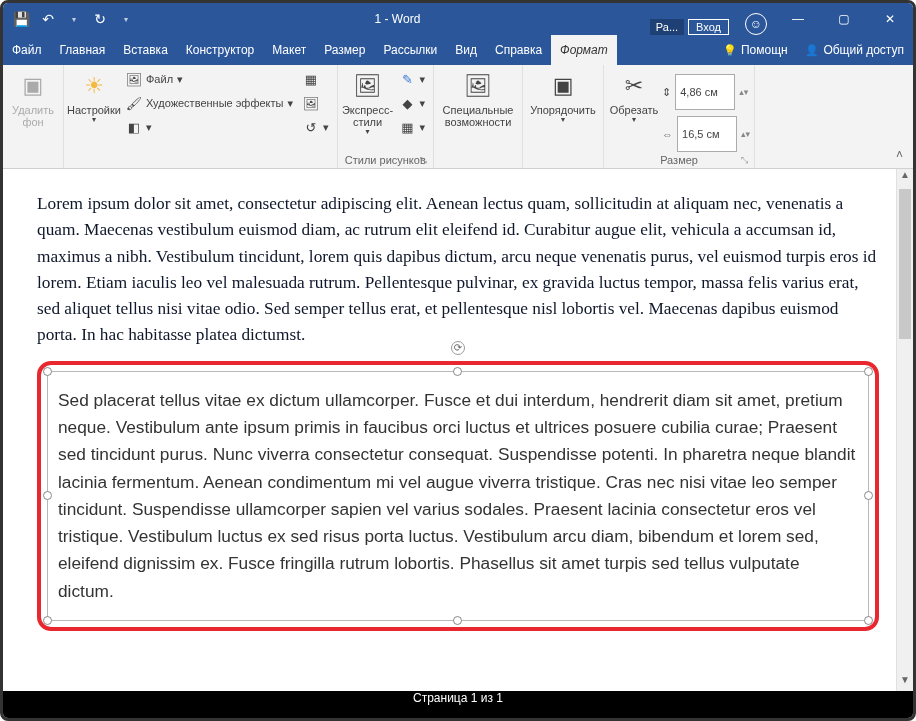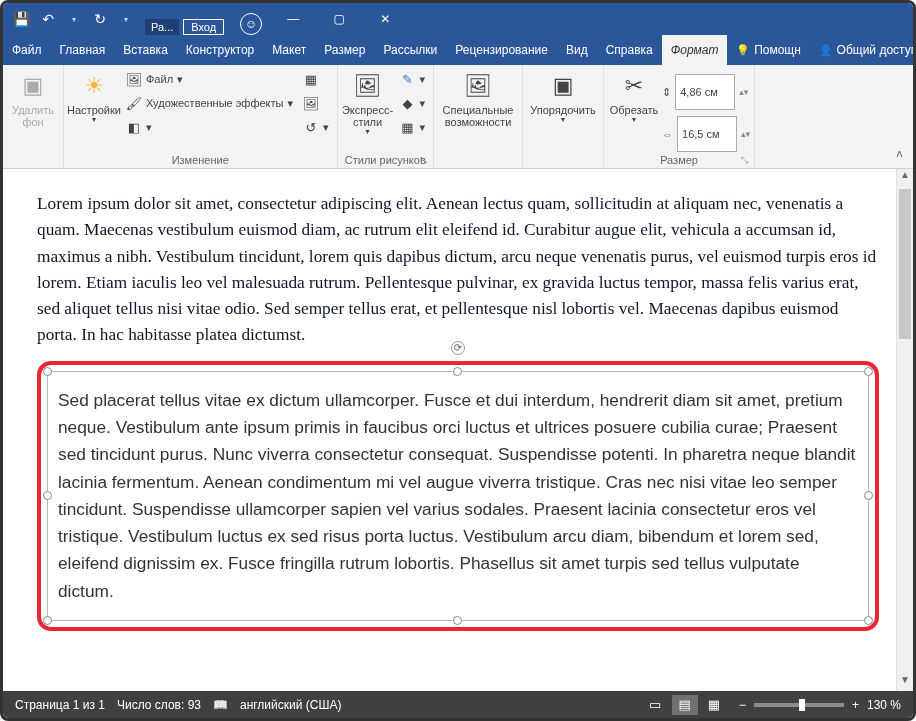--- a/index.html
+++ b/index.html
@@ -44,60 +44,60 @@
 .handle { position: absolute; width: 9px; height: 9px; background: #fff; border: 1px solid #888; border-radius: 50%; }
 .h-tl { top: -5px; left: -5px; } .h-tr { top: -5px; right: -5px; }
 .h-bl { bottom: -5px; left: -5px; } .h-br { bottom: -5px; right: -5px; }
 .h-t { top: -5px; left: 50%; margin-left: -5px; } .h-b { bottom: -5px; left: 50%; margin-left: -5px; }
 .h-l { left: -5px; top: 50%; margin-top: -5px; } .h-r { right: -5px; top: 50%; margin-top: -5px; }
 .rotate { position: absolute; top: -24px; left: 50%; margin-left: -7px; width: 14px; height: 14px; border: 1px solid #999; border-radius: 50%; background: #fff; display: flex; align-items: center; justify-content: center; font-size: 10px; color: #666; }
 .scrollbar { position: absolute; right: 0; top: 0; width: 17px; height: 100%; background: #f0f0f0; border-left: 1px solid #e0e0e0; }
 .scrollbar .thumb { position: absolute; top: 20px; left: 2px; right: 2px; height: 150px; background: #c8c8c8; }
 .scrollbar .arr { position: absolute; left: 0; right: 0; height: 17px; text-align: center; font-size: 10px; color: #666; }
 
-.statusbar { height: 27px; background: #404040; color: #fff; display: flex; align-items: center; font-size: 12px; padding: 0 12px; gap: 12px; }
+.statusbar { height: 27px; background: #000000; color: #fff; display: flex; align-items: center; font-size: 12px; padding: 0 12px; gap: 12px; flex-direction: column; }
 .statusbar .sp { flex: 1; }
 .viewbtns span { display: inline-flex; width: 26px; height: 20px; align-items: center; justify-content: center; cursor: pointer; font-size: 13px; }
 .viewbtns span.act { background: rgba(255,255,255,0.25); }
 .zoom { display: flex; align-items: center; gap: 8px; }
 .zslider { width: 90px; height: 4px; background: rgba(255,255,255,0.4); position: relative; }
 .zslider::after { content: ""; position: absolute; left: 50%; top: -4px; width: 6px; height: 12px; background: #fff; }
 </style>
 </head>
 <body>
 
 <div class="titlebar">
   <div class="qat">
     <span>💾</span>
     <span>↶</span>
       <span class="d">▾</span>
     <span>↻</span>
       <span class="d">▾</span>
   </div>
+  <div class="title-text">1  -  Word</div>
   <div class="right-title">
     <span class="acct-box">Ра...</span>
     <span class="acct-user">Вход</span>
     <span class="face">☺</span>
     <div class="wbtns">
       <span>—</span>
       <span>▢</span>
       <span>✕</span>
     </div>
   </div>
 </div>
 
 <div class="menubar">
   <div class="tab">Файл</div>
   <div class="tab">Главная</div>
   <div class="tab">Вставка</div>
   <div class="tab">Конструктор</div>
   <div class="tab">Макет</div>
   <div class="tab">Размер</div>
   <div class="tab">Рассылки</div>
-  <div class="tab">Рецензирование</div>
   <div class="tab">Вид</div>
   <div class="tab">Справка</div>
   <div class="tab active">Формат</div>
   <div class="right">
     <div class="tab bulb">Помощн</div>
     <div class="tab share">Общий доступ</div>
   </div>
 </div>
 
 <div class="ribbon">
@@ -126,21 +126,20 @@
       <div class="smallstack">
         <div class="smallbtn">
             <span class="ic">▦</span>
           </div>
         <div class="smallbtn">
             <span class="ic">🖼</span>
           </div>
         <div class="smallbtn"><span class="ic">↺</span> ▾</div>
       </div>
     </div>
-    <div class="group-label">Изменение</div>
   </div>
 
   <div class="group">
     <div class="group-body">
       <div class="bigbtn">
         <span class="ic">🖼</span>
         <span>Экспресс-стили</span>
           <span style="font-size:8px"> ▾</span>
       </div>
       <div class="smallstack">

